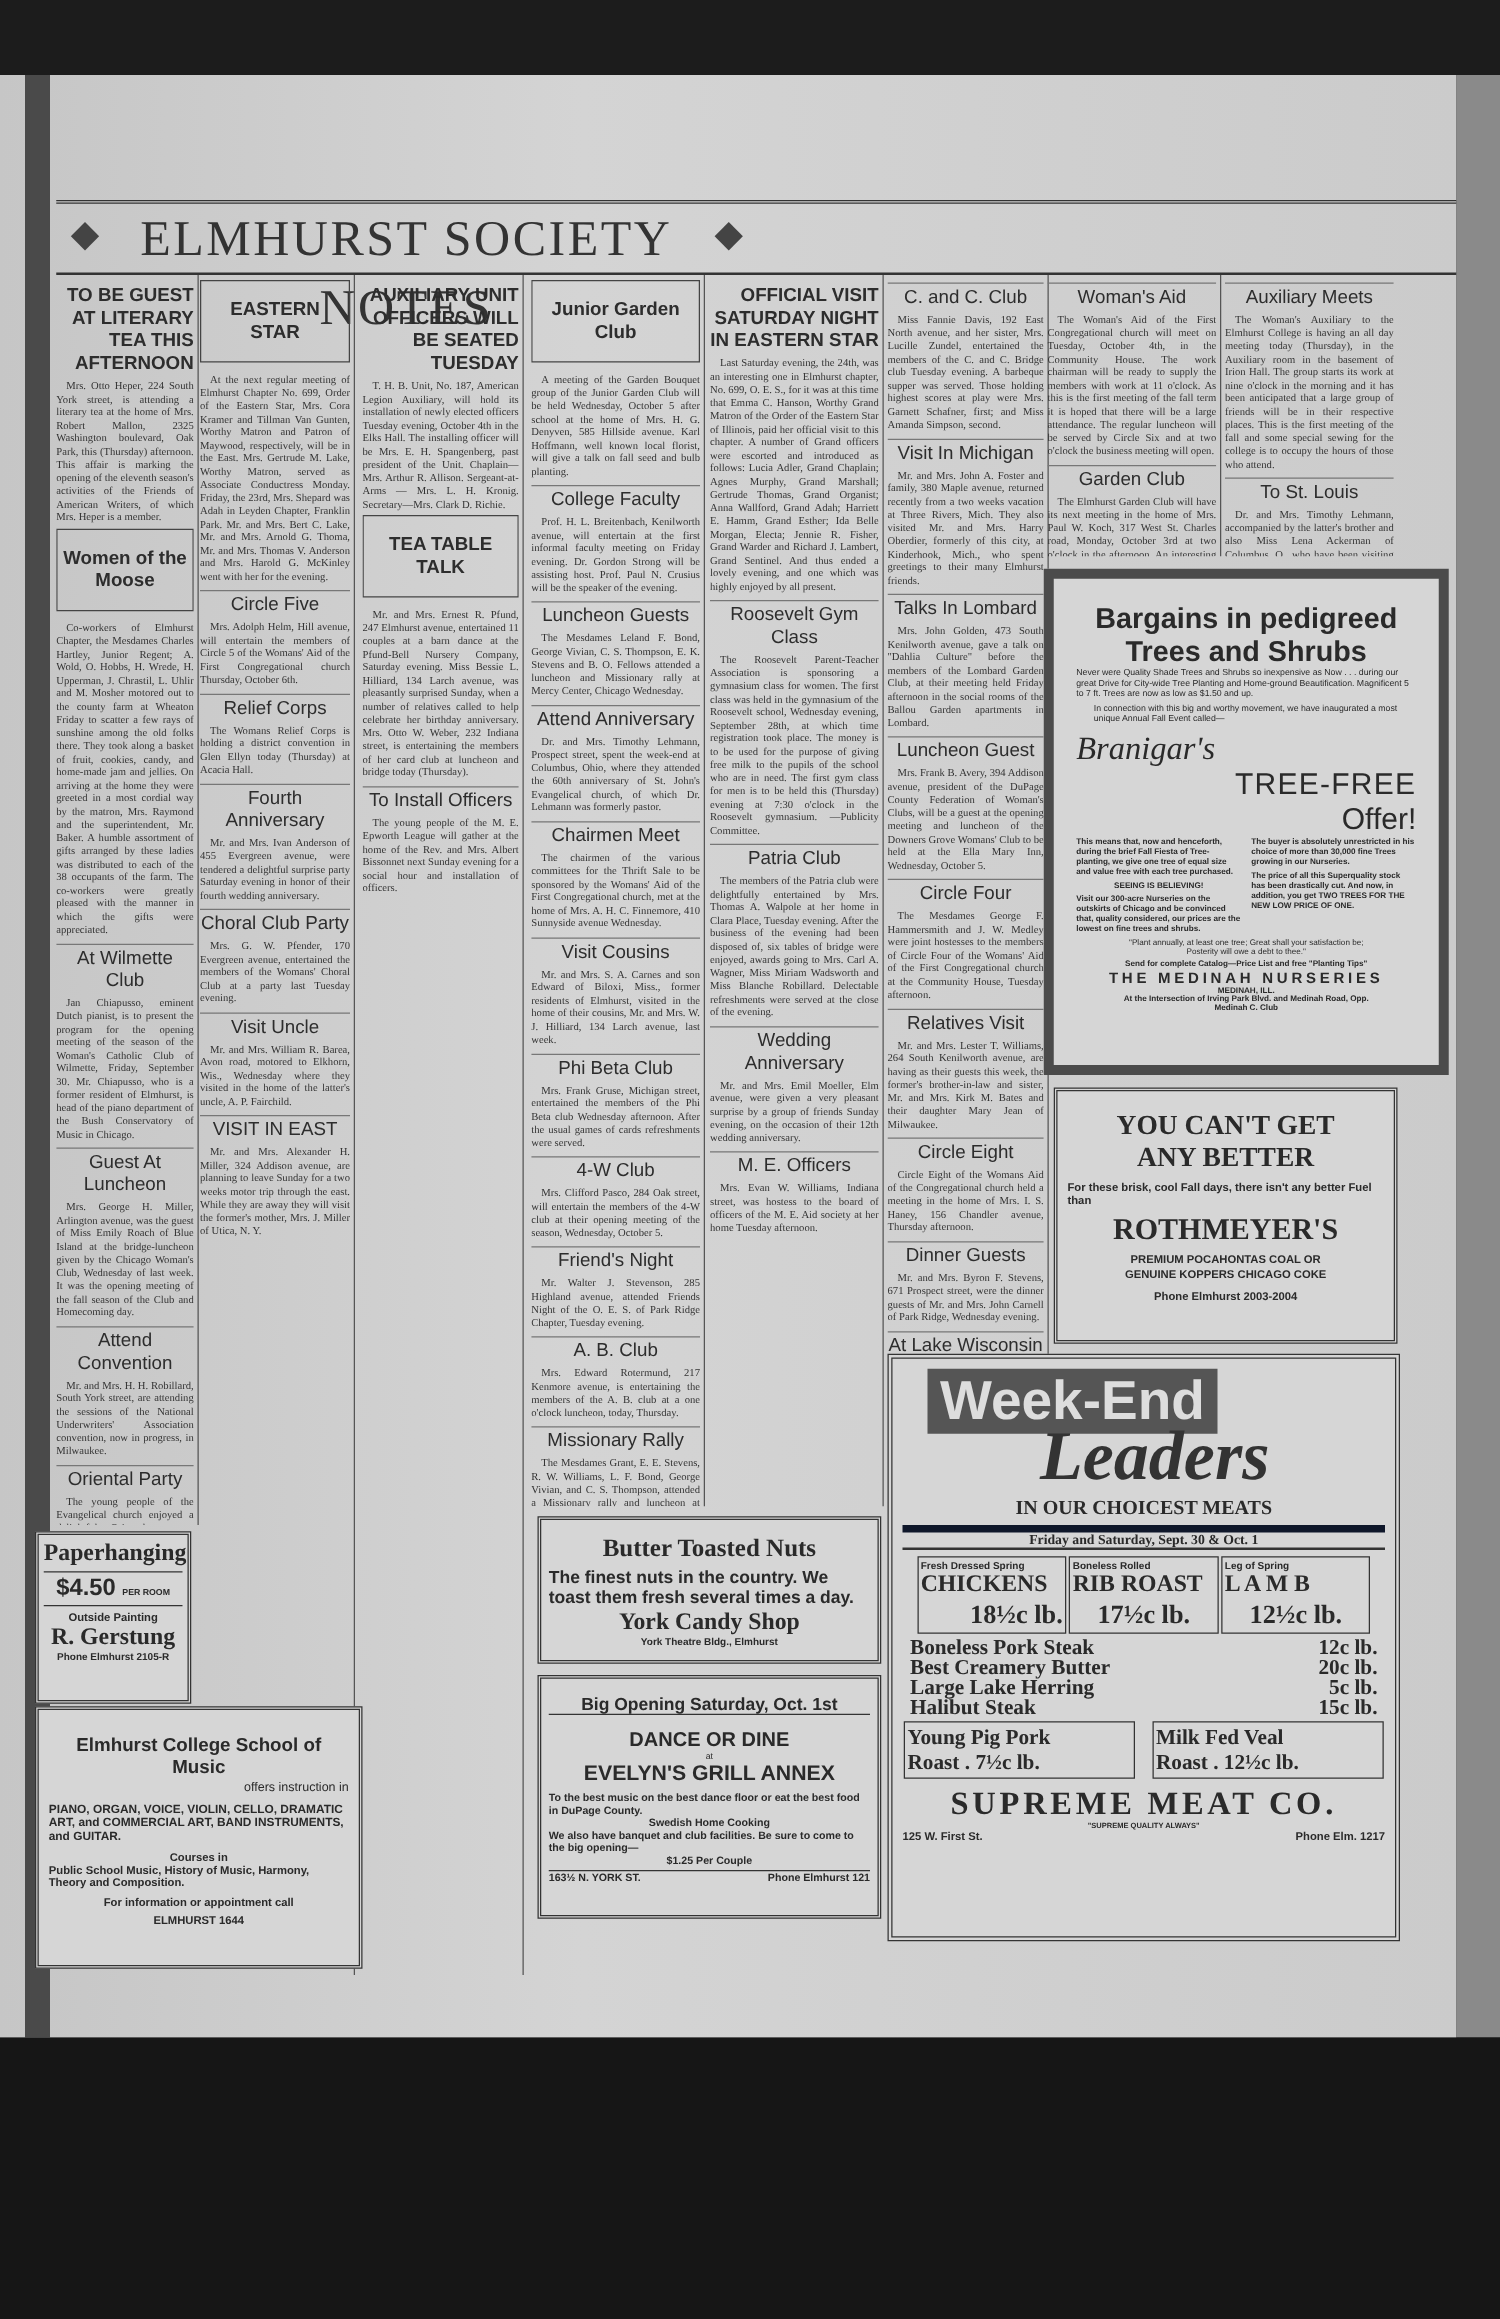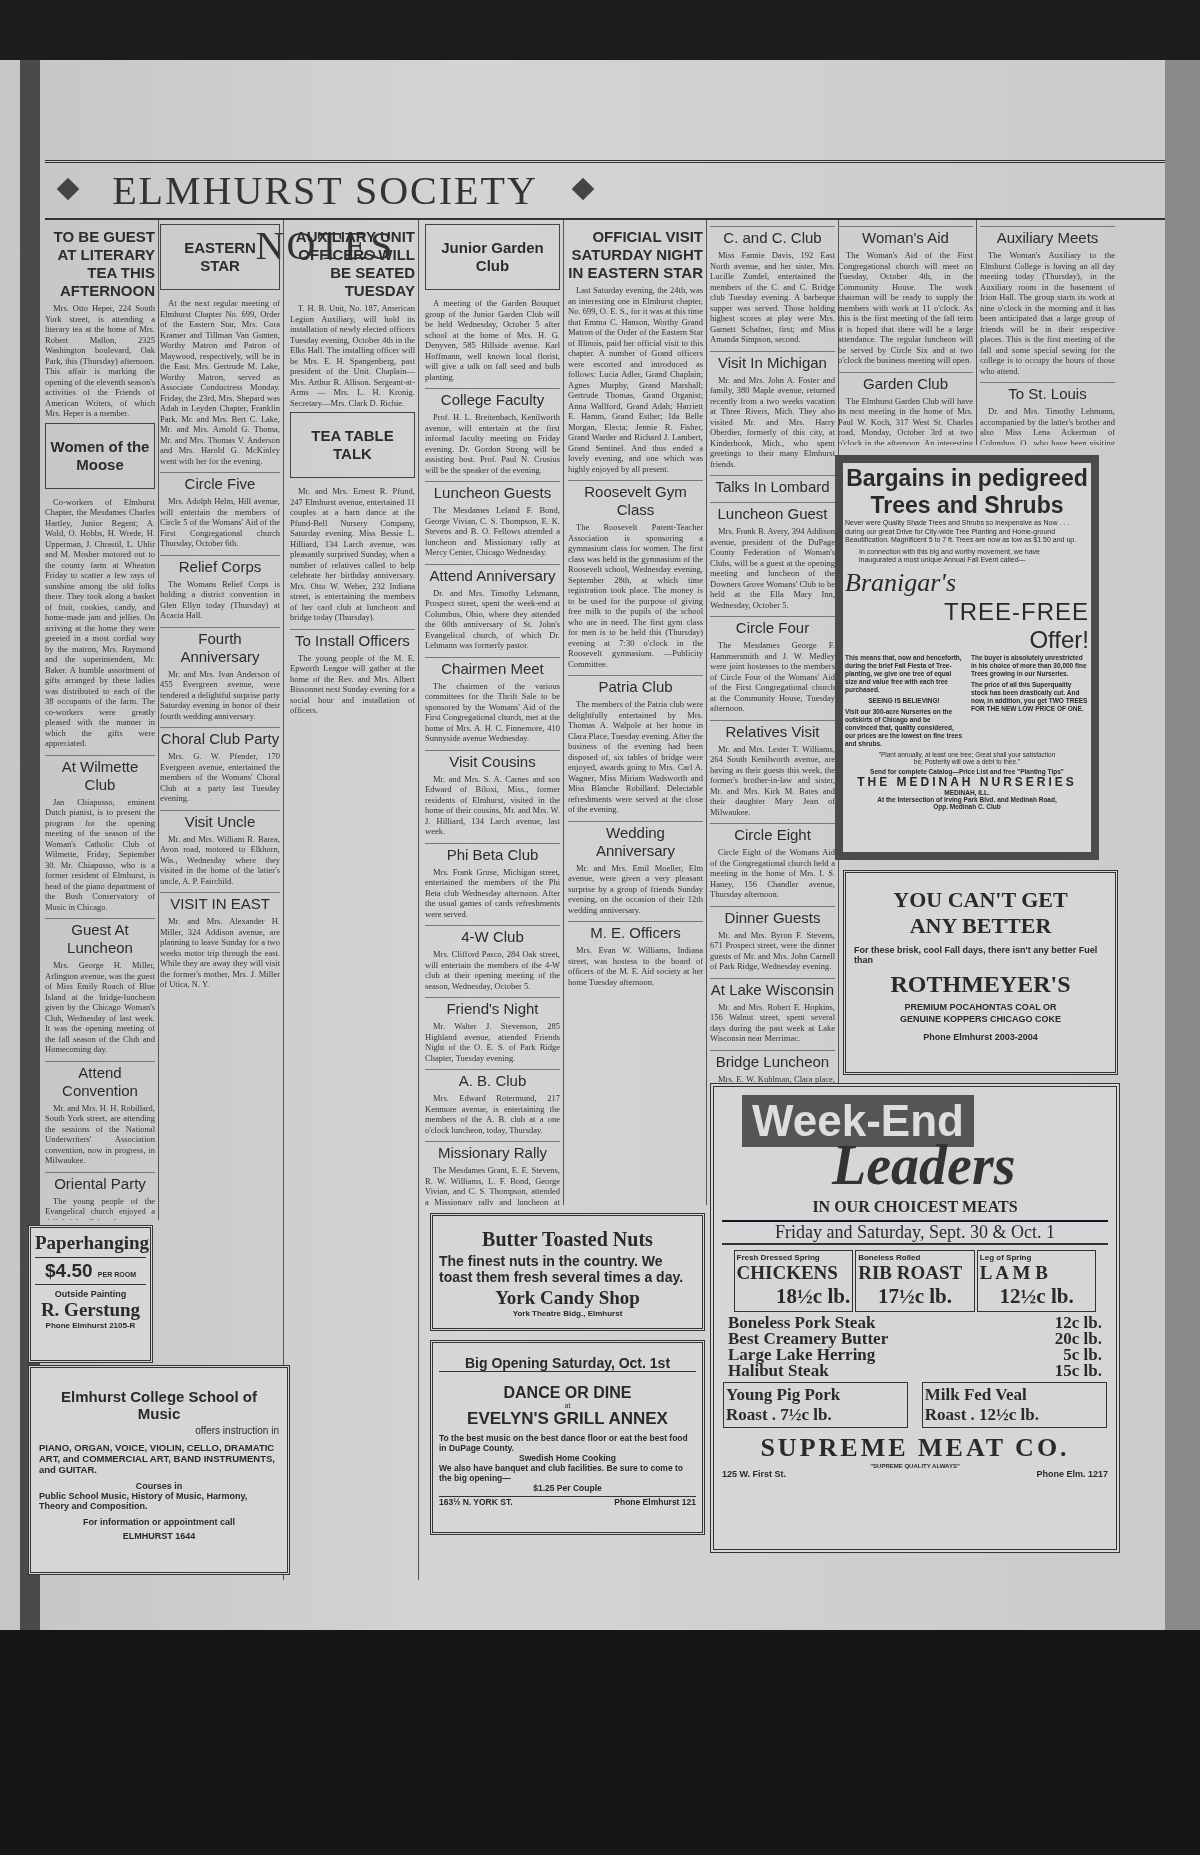--- a/index.html
+++ b/index.html
@@ -186,20 +186,21 @@
       <div>
         <div class="hd">C. and C. Club</div>
         <p>Miss Fannie Davis, 192 East North avenue, and her sister, Mrs. Lucille Zundel, entertained the members of the C. and C. Bridge club Tuesday evening. A barbeque supper was served. Those holding highest scores at play were Mrs. Garnett Schafner, first; and Miss Amanda Simpson, second.</p>
       </div>
       <div>
         <div class="hd">Visit In Michigan</div>
         <p>Mr. and Mrs. John A. Foster and family, 380 Maple avenue, returned recently from a two weeks vacation at Three Rivers, Mich. They also visited Mr. and Mrs. Harry Oberdier, formerly of this city, at Kinderhook, Mich., who spent greetings to their many Elmhurst friends.</p>
       </div>
       <div>
         <div class="hd">Talks In Lombard</div>
+        <p>Mrs. John Golden, 473 South Kenilworth avenue, gave a talk on "Dahlia Culture" before the members of the Lombard Garden Club, at their meeting held Friday afternoon in the social rooms of the Ballou Garden apartments in Lombard.</p>
       </div>
       <div>
         <div class="hd">Luncheon Guest</div>
         <p>Mrs. Frank B. Avery, 394 Addison avenue, president of the DuPage County Federation of Woman's Clubs, will be a guest at the opening meeting and luncheon of the Downers Grove Womans' Club to be held at the Ella Mary Inn, Wednesday, October 5.</p>
       </div>
       <div>
         <div class="hd">Circle Four</div>
         <p>The Mesdames George F. Hammersmith and J. W. Medley were joint hostesses to the members of Circle Four of the Womans' Aid of the First Congregational church at the Community House, Tuesday afternoon.</p>
       </div>
       <div>
@@ -283,21 +284,21 @@
   <span class="l" style="font-size:8.5px;font-weight:bold;text-align:left;margin-top:4px;">To the best music on the best dance floor or eat the best food in DuPage County.</span>
   <span class="l" style="font-size:8.5px;font-weight:bold;">Swedish Home Cooking</span>
   <span class="l" style="font-size:8.5px;font-weight:bold;text-align:left;">We also have banquet and club facilities. Be sure to come to the big opening—</span>
   <span class="l" style="font-size:8.5px;font-weight:bold;">$1.25 Per Couple</span>
   <div style="display:flex;justify-content:space-between;font-size:8.5px;font-weight:bold;border-top:1px solid #333;margin-top:3px;">
     <span>163½ N. YORK ST.</span>
     <span>Phone Elmhurst 121</span>
   </div>
 </div>
 
-<div class="ad trees" style="left:835px;top:455px;width:264px;height:405px;padding:2px;text-align:left;">
+<div class="ad trees" style="left:835px;top:455px;width:324px;height:405px;padding:18px;text-align:left;">
   <span class="l" style="font-size:23px;font-weight:bold;text-align:center;">Bargains in pedigreed</span>
   <span class="l" style="font-size:23px;font-weight:bold;text-align:center;">Trees and Shrubs</span>
   <span class="l" style="font-size:7px;line-height:8.5px;">Never were Quality Shade Trees and Shrubs so inexpensive as Now . . . during our great Drive for City-wide Tree Planting and Home-ground Beautification. Magnificent 5 to 7 ft. Trees are now as low as $1.50 and up.</span>
   <span class="l" style="font-size:7px;line-height:8.5px;padding:3px 14px;">In connection with this big and worthy movement, we have inaugurated a most unique Annual Fall Event called—</span>
   <span class="l" style="font-family:'Liberation Serif',serif;font-style:italic;font-size:26px;">Branigar's</span>
   <span class="l" style="font-size:24px;text-align:right;letter-spacing:1px;">TREE-FREE</span>
   <span class="l" style="font-size:24px;text-align:right;">Offer!</span>
   <div style="display:flex;gap:8px;font-size:6.5px;line-height:8px;font-weight:bold;">
     <div style="flex:1">
       <span class="l">This means that, now and henceforth, during the brief Fall Fiesta of Tree-planting, we give one tree of equal size and value free with each tree purchased.</span>
@@ -325,21 +326,21 @@
   <span class="l" style="font-size:9px;font-weight:bold;margin-top:2px;">GENUINE KOPPERS CHICAGO COKE</span>
   <span class="l" style="font-size:9px;font-weight:bold;margin-top:8px;">Phone Elmhurst 2003-2004</span>
 </div>
 
 <div class="ad" style="left:710px;top:1083px;width:410px;height:470px;padding:8px;border-width:4px;">
   <div style="position:relative;height:95px;">
     <span style="position:absolute;left:20px;top:0;background:#555;color:#ddd;font-weight:bold;font-size:44px;line-height:52px;padding:0 10px;font-family:'Liberation Sans',sans-serif;">Week-End</span>
     <span style="position:absolute;left:110px;top:42px;font-family:'Liberation Serif',serif;font-style:italic;font-weight:bold;font-size:56px;line-height:56px;color:#333;">Leaders</span>
   </div>
   <span class="l" style="font-family:'Liberation Serif',serif;font-size:16px;font-weight:bold;margin-top:8px;">IN OUR CHOICEST MEATS</span>
-  <span class="l" style="font-family:'Liberation Serif',serif;font-size:18px;font-weight:normal;border-top:2px solid #0f172a;border-bottom:2px solid #333;margin:4px 0;">Friday and Saturday, Sept. 30 &amp; Oct. 1</span>
+  <span class="l" style="font-family:'Liberation Serif',serif;font-size:11px;font-weight:bold;border-top:6px solid #0f172a;border-bottom:2px solid #333;margin:4px 0;">Friday and Saturday, Sept. 30 &amp; Oct. 1</span>
   <div id="meat-boxes"><div class="meat-box"><span class="l" style="font-size:8px;font-weight:bold">Fresh Dressed Spring</span>
   <span class="l" style="font-family:'Liberation Serif',serif;font-size:19px;font-weight:bold">CHICKENS</span>
   <span class="l" style="font-family:'Liberation Serif',serif;font-size:21px;font-weight:bold;text-align:right">18½c lb.</span></div><div class="meat-box"><span class="l" style="font-size:8px;font-weight:bold">Boneless Rolled</span>
   <span class="l" style="font-family:'Liberation Serif',serif;font-size:19px;font-weight:bold">RIB ROAST</span>
   <span class="l" style="font-family:'Liberation Serif',serif;font-size:21px;font-weight:bold;text-align:center">17½c lb.</span></div><div class="meat-box"><span class="l" style="font-size:8px;font-weight:bold">Leg of Spring</span>
   <span class="l" style="font-family:'Liberation Serif',serif;font-size:19px;font-weight:bold">L A M B</span>
   <span class="l" style="font-family:'Liberation Serif',serif;font-size:21px;font-weight:bold;text-align:center">12½c lb.</span></div></div>
   <div id="meat-list" style="margin:2px 0;">
       <div class="meat-row">
         <span>Boneless Pork Steak</span>

